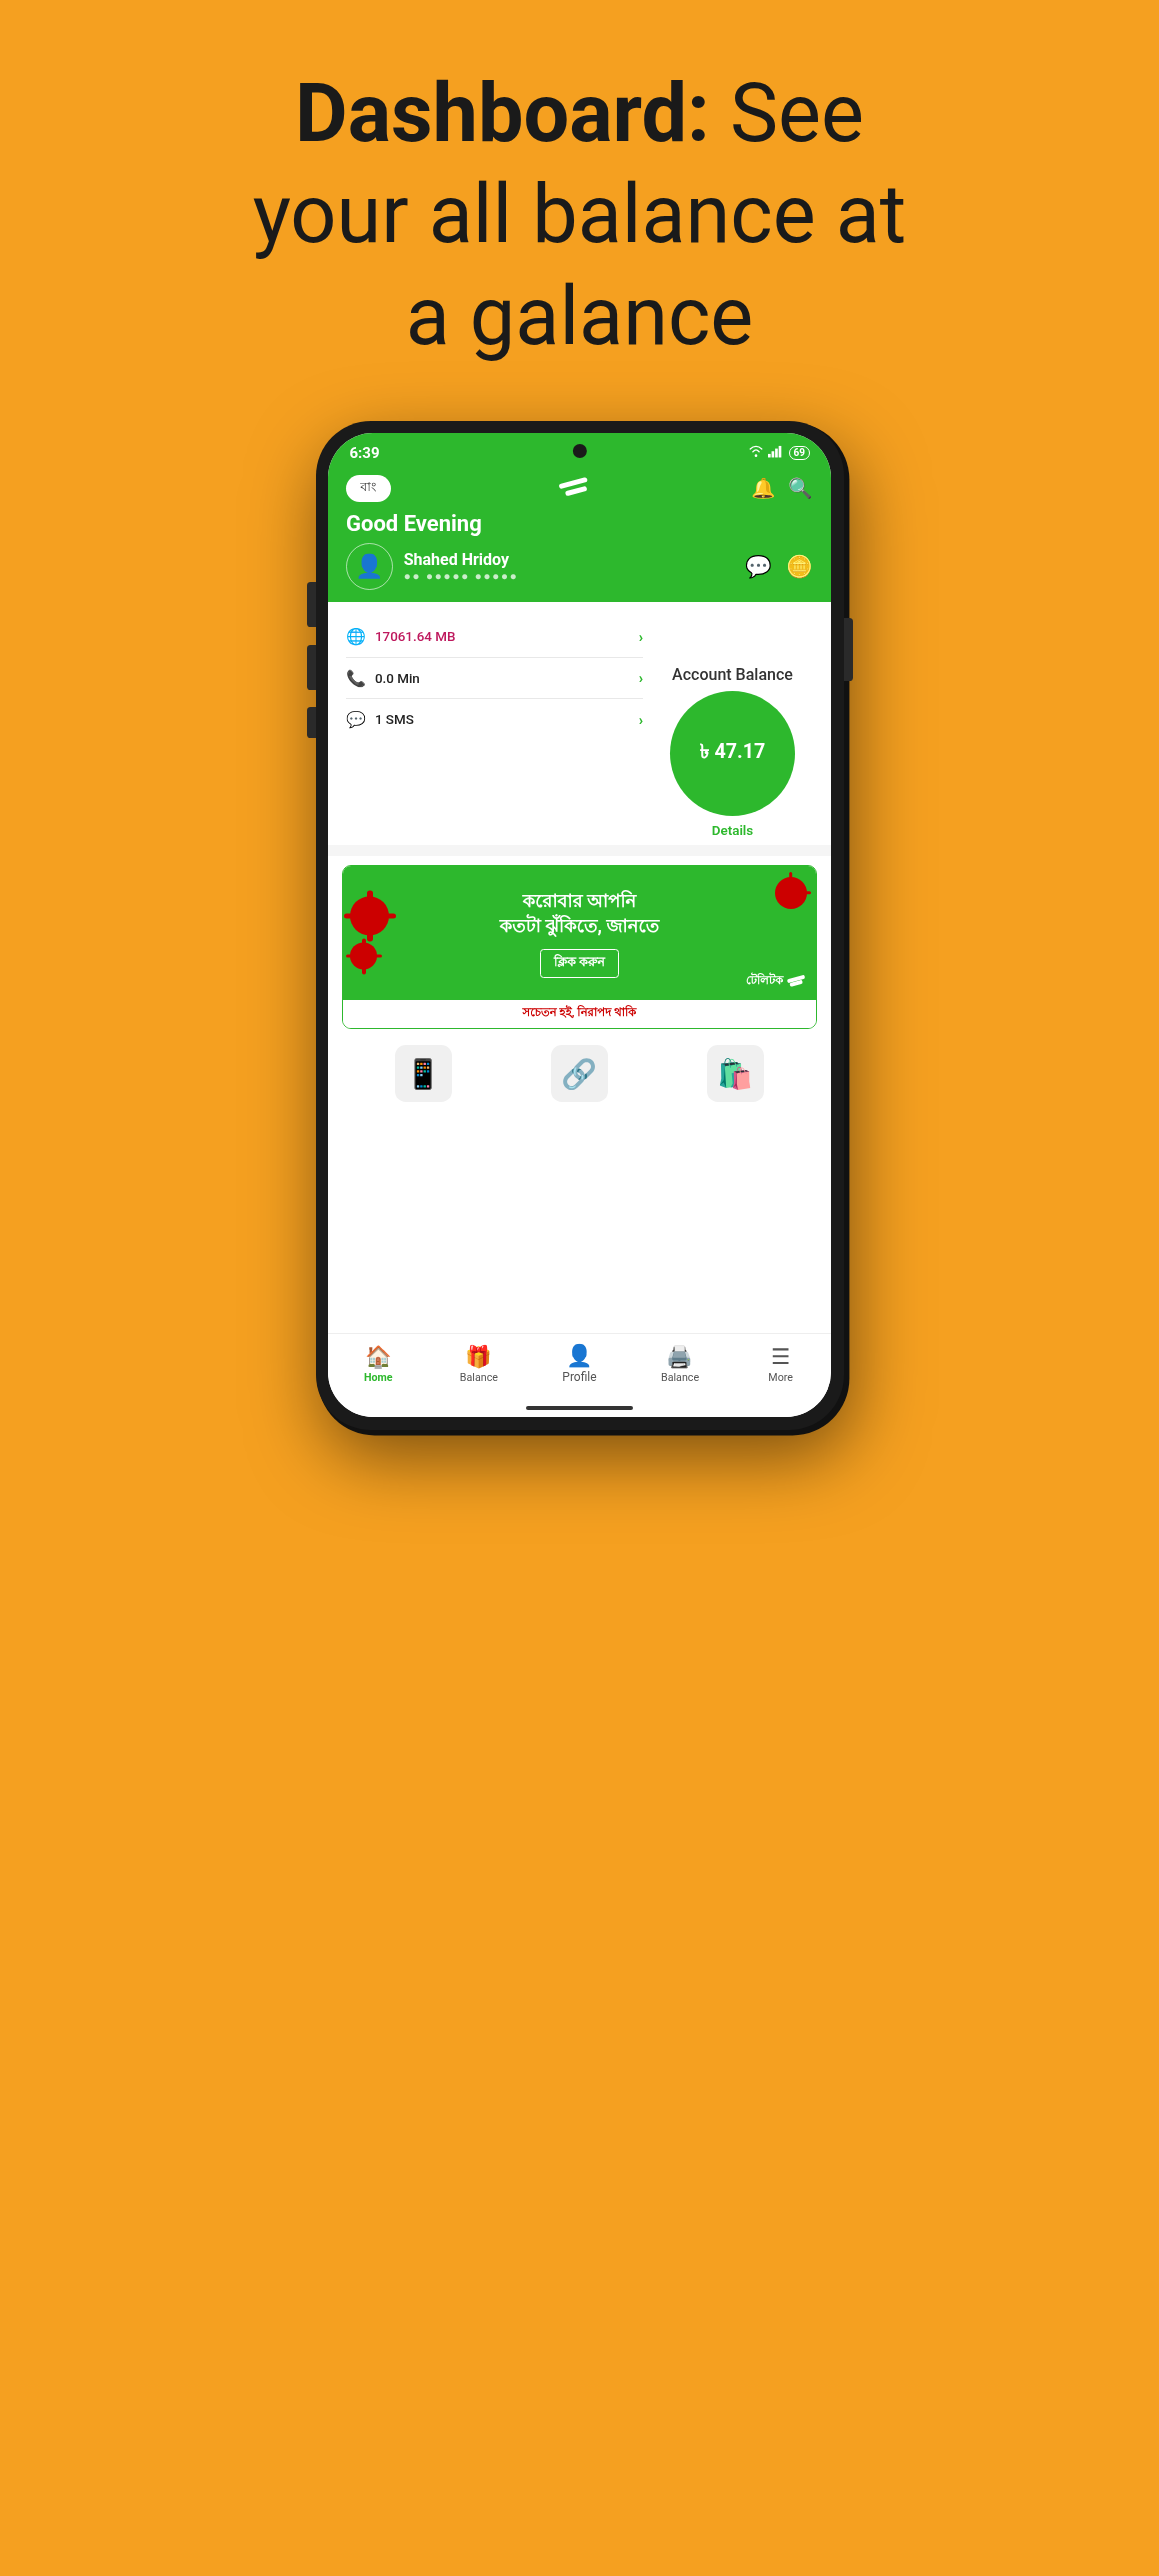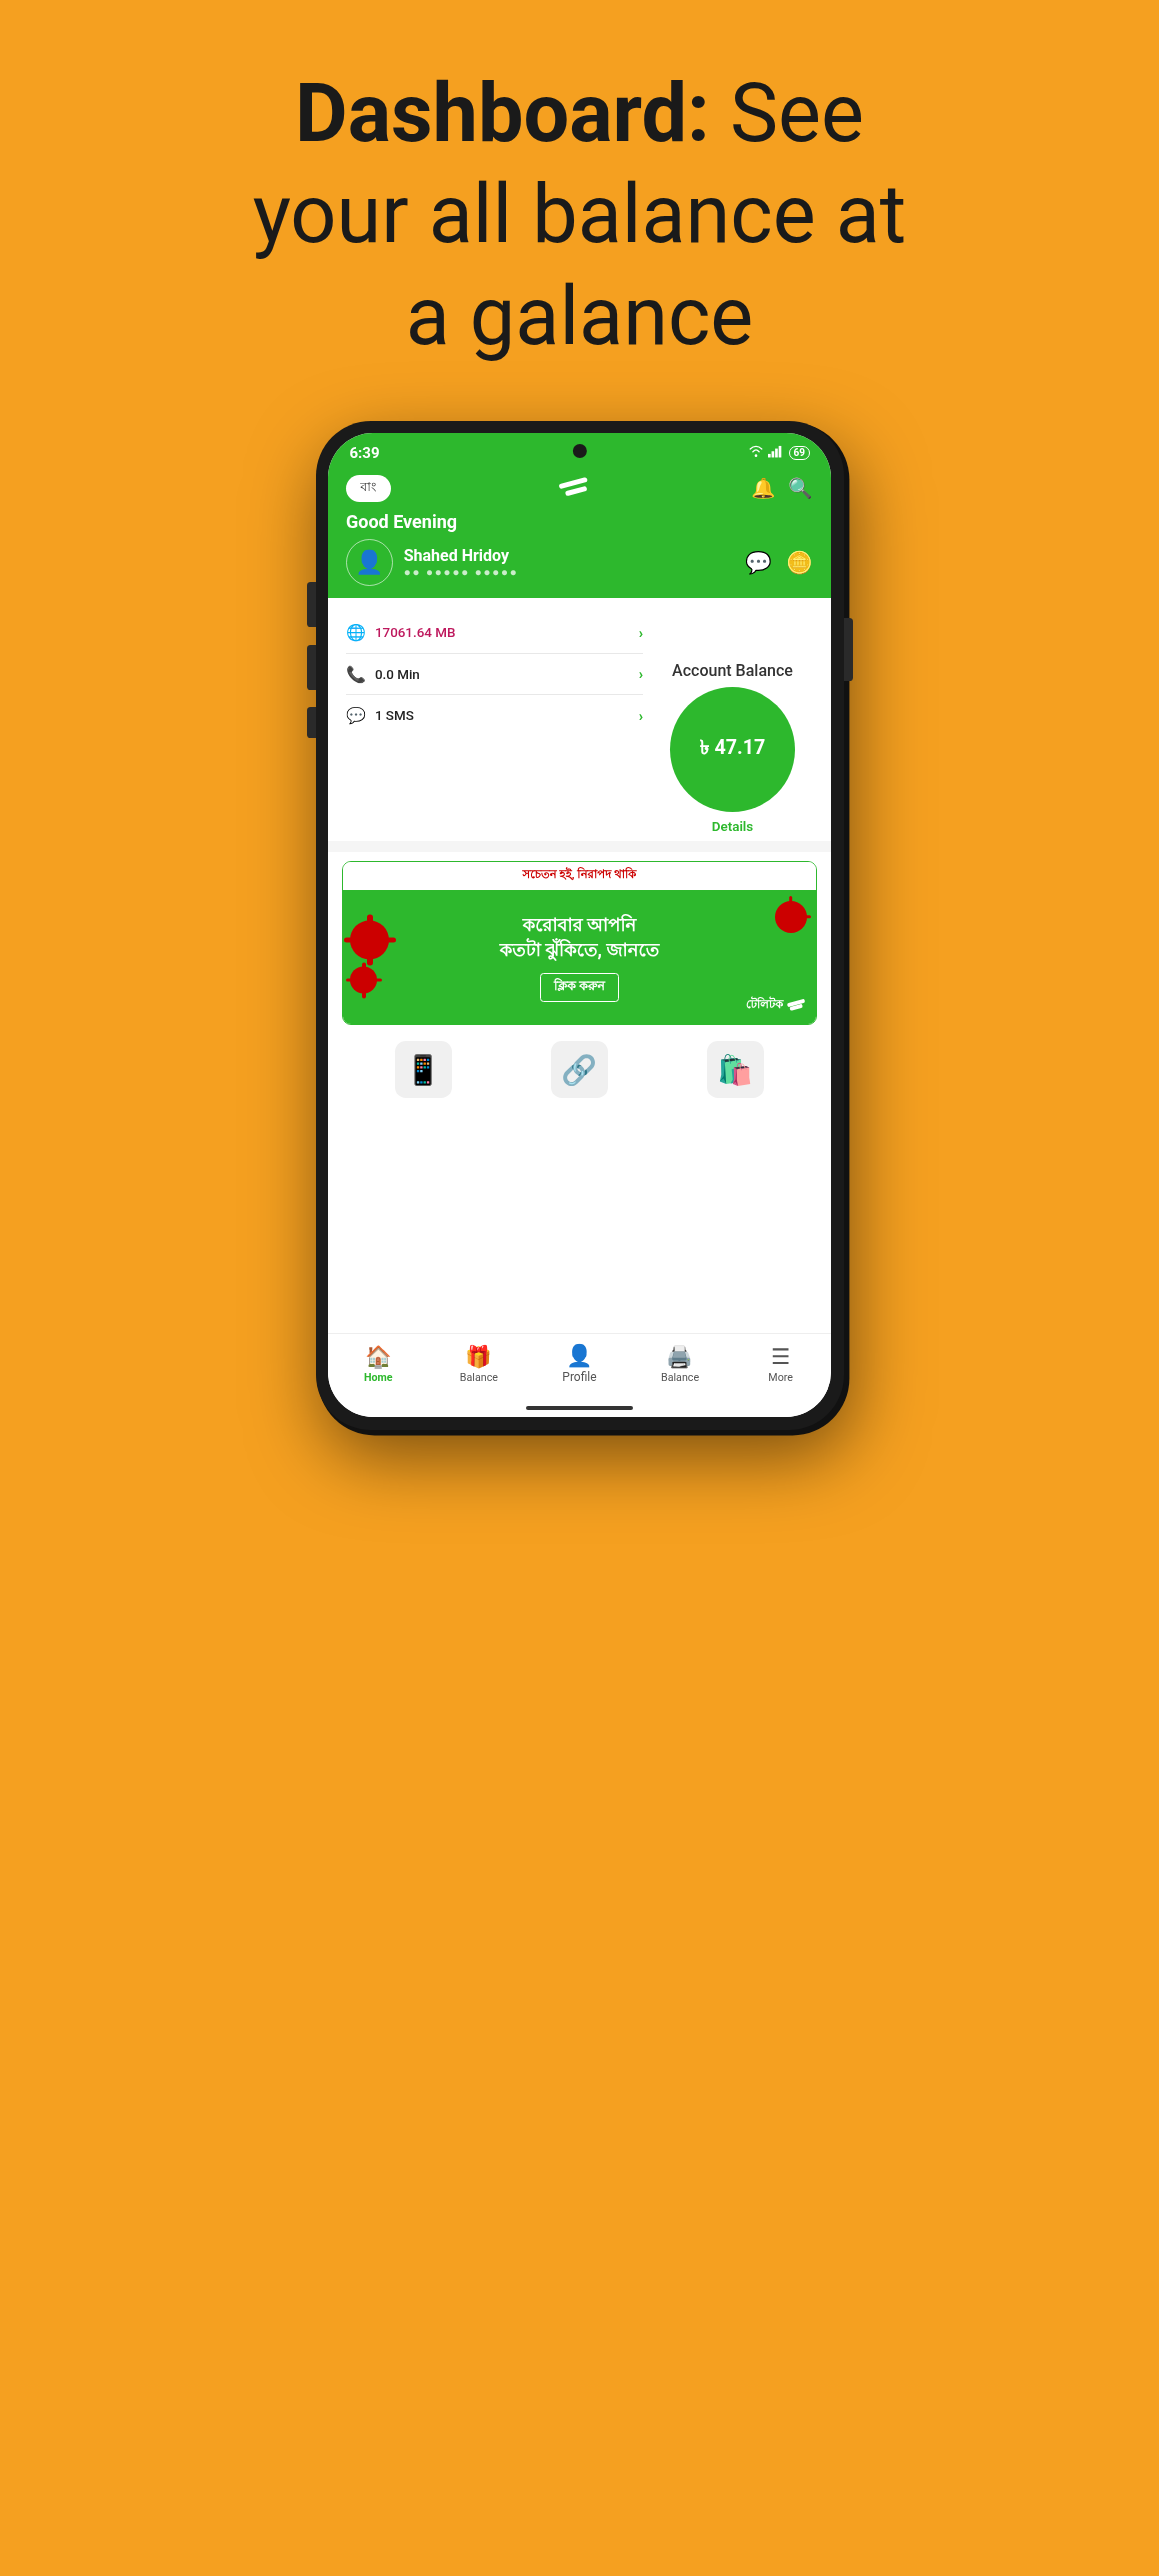--- a/index.html
+++ b/index.html
@@ -91,21 +91,21 @@
               <div style="width:29px;height:5.4px;background:white;border-radius:2.7px;transform:rotate(-15deg) translateX(1.8px);"></div>
               <div style="width:21.5px;height:5.4px;background:white;border-radius:2.7px;transform:rotate(-15deg) translateX(5.4px);"></div>
             </div>
 
             <div style="display:flex;gap:12.5px;align-items:center;">
               <span style="color:white;font-size:19.7px;">🔔</span>
               <span style="color:white;font-size:19.7px;">🔍</span>
             </div>
           </div>
 
-          <div style="color:white;font-size:18px;font-weight:700;margin-bottom:7.2px;">Good Evening</div>
+          <div style="color:white;font-size:22px;font-weight:700;margin-bottom:7.2px;">Good Evening</div>
 
           <div style="display:flex;justify-content:space-between;align-items:center;">
             <div style="display:flex;align-items:center;gap:10.7px;">
 
               <div style="width:47px;height:47px;border-radius:50%;border:1.8px solid rgba(255,255,255,0.6);display:flex;align-items:center;justify-content:center;color:white;font-size:23px;">
                 👤
               </div>
               <div>
                 <div style="color:white;font-size:16px;font-weight:700;">Shahed Hridoy</div>
                 <div style="color:rgba(255,255,255,0.75);font-size:11.6px;letter-spacing:1.8px;">●● ●●●●● ●●●●●</div>
@@ -147,21 +147,20 @@
             <div style="width:125px;height:125px;border-radius:50%;background:#2db82d;display:flex;align-items:center;justify-content:center;margin-bottom:7.2px;">
               <span style="color:white;font-size:19.7px;font-weight:700;">৳ 47.17</span>
             </div>
             <span style="color:#2db82d;font-size:13.4px;font-weight:600;cursor:pointer;">Details</span>
           </div>
         </div>
 
         <div style="height:10.7px;background:#f5f5f5;"></div>
 
         <div style="margin:9px 14.3px 9px;border-radius:9px;overflow:hidden;border:1.8px solid #2db82d;">
-          <div style="background:white;text-align:center;padding:4.5px;font-size:11.6px;color:#cc0000;font-weight:600;">সচেতন হই, নিরাপদ থাকি</div>
           <div style="background:#2db82d;padding:14.3px 10.7px 14.3px;display:flex;align-items:center;position:relative;min-height:134px;">
 
             <div style="position:absolute;left:7.2px;top:50%;transform:translateY(-50%);display:flex;flex-direction:column;gap:7.2px;">
               <div style="width:39px;height:39px;border-radius:50%;background:#cc0000;position:relative;display:flex;align-items:center;justify-content:center;">
                 <div style="position:absolute;width:5.4px;height:12.5px;background:#cc0000;border-radius:2.7px;top:-6.3px;"></div>
                 <div style="position:absolute;width:5.4px;height:12.5px;background:#cc0000;border-radius:2.7px;bottom:-6.3px;"></div>
                 <div style="position:absolute;width:12.5px;height:5.4px;background:#cc0000;border-radius:2.7px;left:-6.3px;"></div>
                 <div style="position:absolute;width:12.5px;height:5.4px;background:#cc0000;border-radius:2.7px;right:-6.3px;"></div>
               </div>
               <div style="width:27px;height:27px;border-radius:50%;background:#cc0000;position:relative;display:flex;align-items:center;justify-content:center;">
@@ -190,20 +189,21 @@
             </div>
 
             <div style="position:absolute;bottom:9px;right:10.7px;color:white;font-size:11.6px;font-weight:700;display:flex;align-items:center;gap:3.6px;">
               <span>টেলিটক</span>
               <div style="display:flex;flex-direction:column;gap:1.8px;">
                 <div style="width:18px;height:3.6px;background:white;border-radius:1.8px;transform:rotate(-15deg);"></div>
                 <div style="width:13.4px;height:3.6px;background:white;border-radius:1.8px;transform:rotate(-15deg) translateX(2.7px);"></div>
               </div>
             </div>
           </div>
+          <div style="background:white;text-align:center;padding:4.5px;font-size:11.6px;color:#cc0000;font-weight:600;">সচেতন হই, নিরাপদ থাকি</div>
         </div>
 
         <div style="display:flex;justify-content:space-around;padding:7.2px 18px 10.7px;background:white;">
           <div style="display:flex;flex-direction:column;align-items:center;gap:3.6px;">
             <div style="width:57px;height:57px;border-radius:10.7px;background:#f0f0f0;display:flex;align-items:center;justify-content:center;font-size:29px;">📱</div>
           </div>
           <div style="display:flex;flex-direction:column;align-items:center;gap:3.6px;">
             <div style="width:57px;height:57px;border-radius:10.7px;background:#f0f0f0;display:flex;align-items:center;justify-content:center;font-size:29px;">🔗</div>
           </div>
           <div style="display:flex;flex-direction:column;align-items:center;gap:3.6px;">

